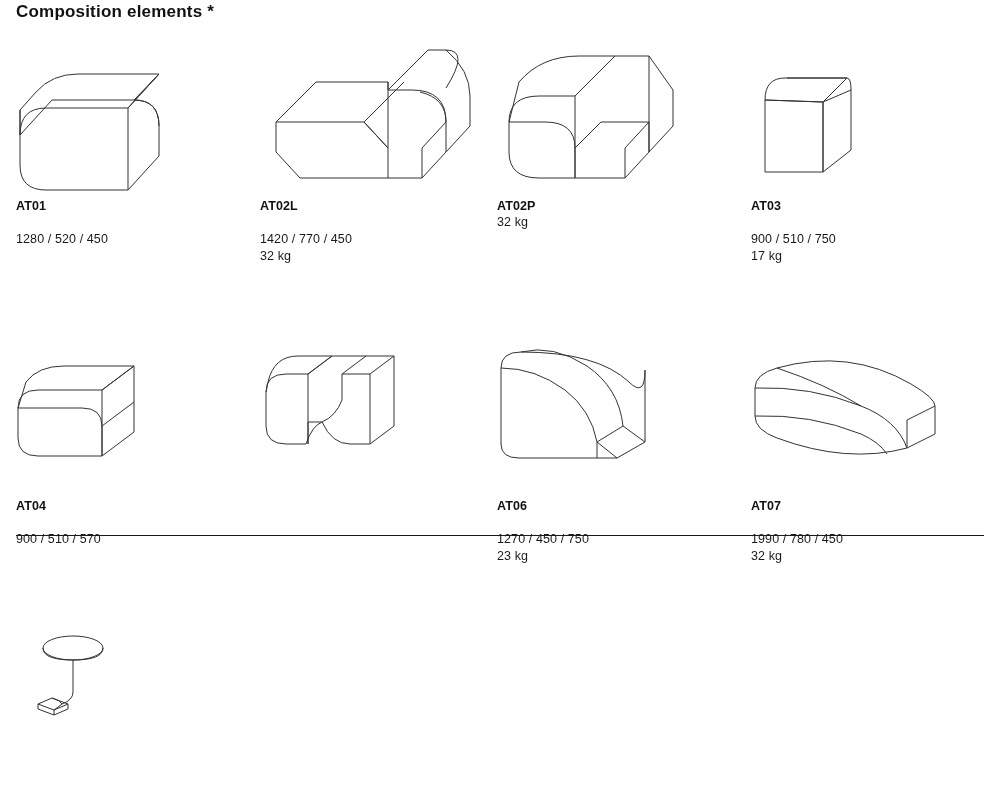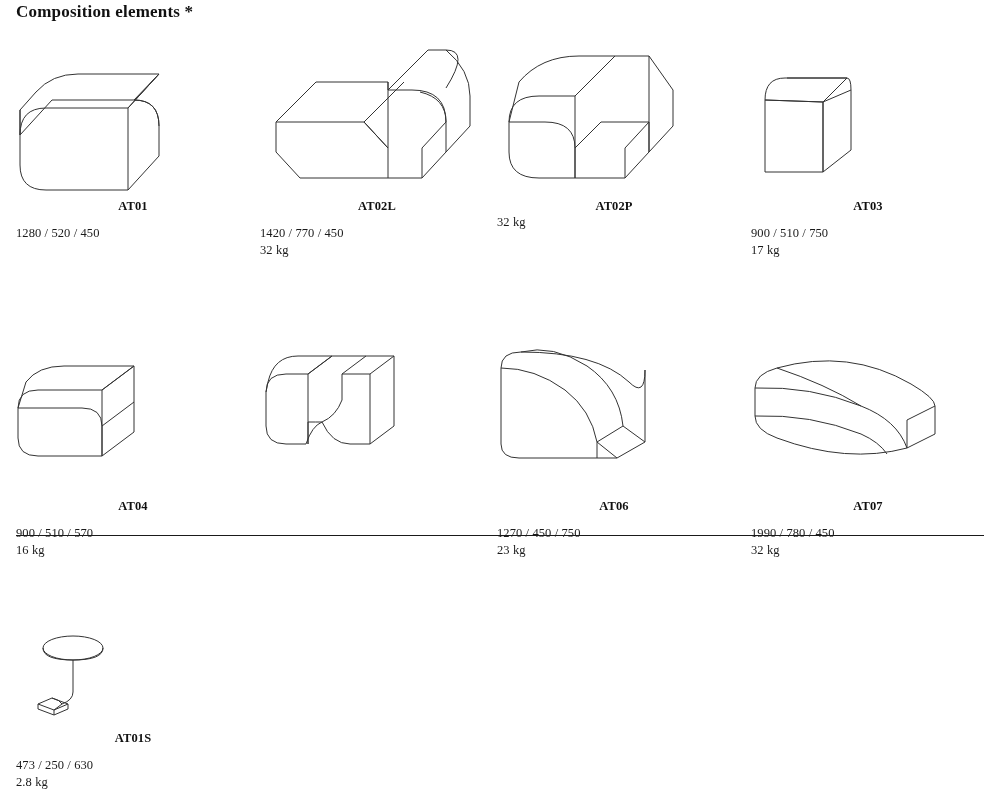--- a/index.html
+++ b/index.html
@@ -12,21 +12,20 @@
     background: #ffffff;
     font-family: "Liberation Sans", sans-serif;
     color: #1a1a1a;
     overflow: hidden;
     position: relative;
   }
   .page {
     position: relative;
     width: 796px;
     height: 811px;
-    font-family: Liberation Serif, serif;
   }
   .section-title {
     position: absolute;
     font-size: 17px;
     font-weight: bold;
     letter-spacing: 0.2px;
     color: #111111;
   }
   #composition-title { left: 16px; top: 2px; }
   #additional-title  { left: 16px; top: 562px; }
@@ -73,30 +72,29 @@
   .label {
     margin-left: 16px;
     margin-top: 0px;
   }
   .code {
     font-size: 12.5px;
     font-weight: bold;
     color: #111111;
     line-height: 16px;
     letter-spacing: 0.1px;
-    text-align: center;
   }
   .dims, .weight {
     font-size: 12.5px;
     font-weight: normal;
     color: #1a1a1a;
     line-height: 17px;
     letter-spacing: 0.1px;
   }
-  .dims { margin-top: 11px; }
+  .dims { margin-top: 17px; }
 
   .row3 .art { height: 130px; }
 </style>
 </head>
 <body>
 
 <div class="page">
 
   <div class="section-title" id="composition-title">Composition elements *</div>
 
@@ -200,21 +198,20 @@
             <path d="M86 60 L86 126"></path>
             <path d="M86 60 L118 36"></path>
             <path d="M86 96 L118 72 L118 36"></path>
             <path d="M86 126 L118 102 L118 72"></path>
           </g>
         </svg>
       </div>
       <div class="label">
         <div class="code">AT04</div>
         <div class="dims">900 / 510 / 570</div>
-        <div class="weight">16 kg</div>
       </div>
     </div>
 
     <div class="cell c1">
       <div class="art">
         <svg width="234" height="168" viewBox="0 0 234 168">
           <g fill="none" stroke="#333" stroke-width="1" stroke-linejoin="round">
             <path d="M6 62 L6 96 Q6 114 26 114 L46 114 Q52 96 62 92"></path>
             <path d="M6 62 Q6 44 26 44 L48 44 L72 26 L38 26 Q14 26 8 52 Z"></path>
             <path d="M48 44 L48 114"></path>
@@ -283,21 +280,16 @@
             <path d="M27 48 Q27 60 57 60 Q87 60 87 48"></path>
             <path d="M57 60 L57 92"></path>
             <path d="M57 92 Q57 100 46 104"></path>
             <path d="M22 104 L36 98 L52 104 L38 110 Z"></path>
             <path d="M22 104 L22 109 L38 115 L52 109 L52 104"></path>
             <path d="M38 110 L38 115"></path>
             <path d="M36 98 Q44 100 46 104 L38 110"></path>
           </g>
         </svg>
       </div>
-      <div class="label">
-        <div class="code">AT01S</div>
-        <div class="dims">473 / 250 / 630</div>
-        <div class="weight">2.8 kg</div>
-      </div>
     </div>
   </div>
 
 </div>
 
 </body></html>

